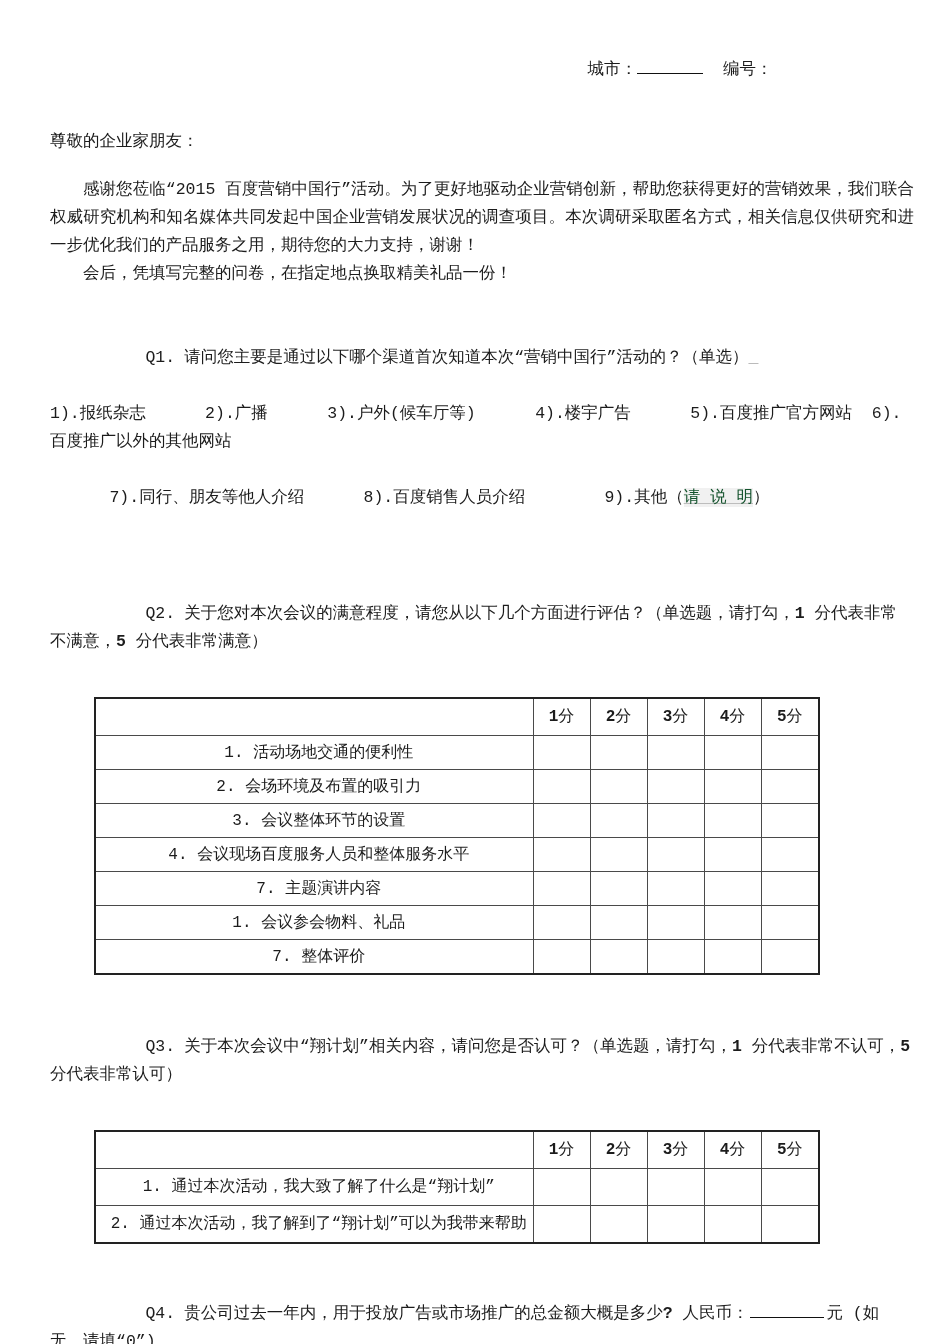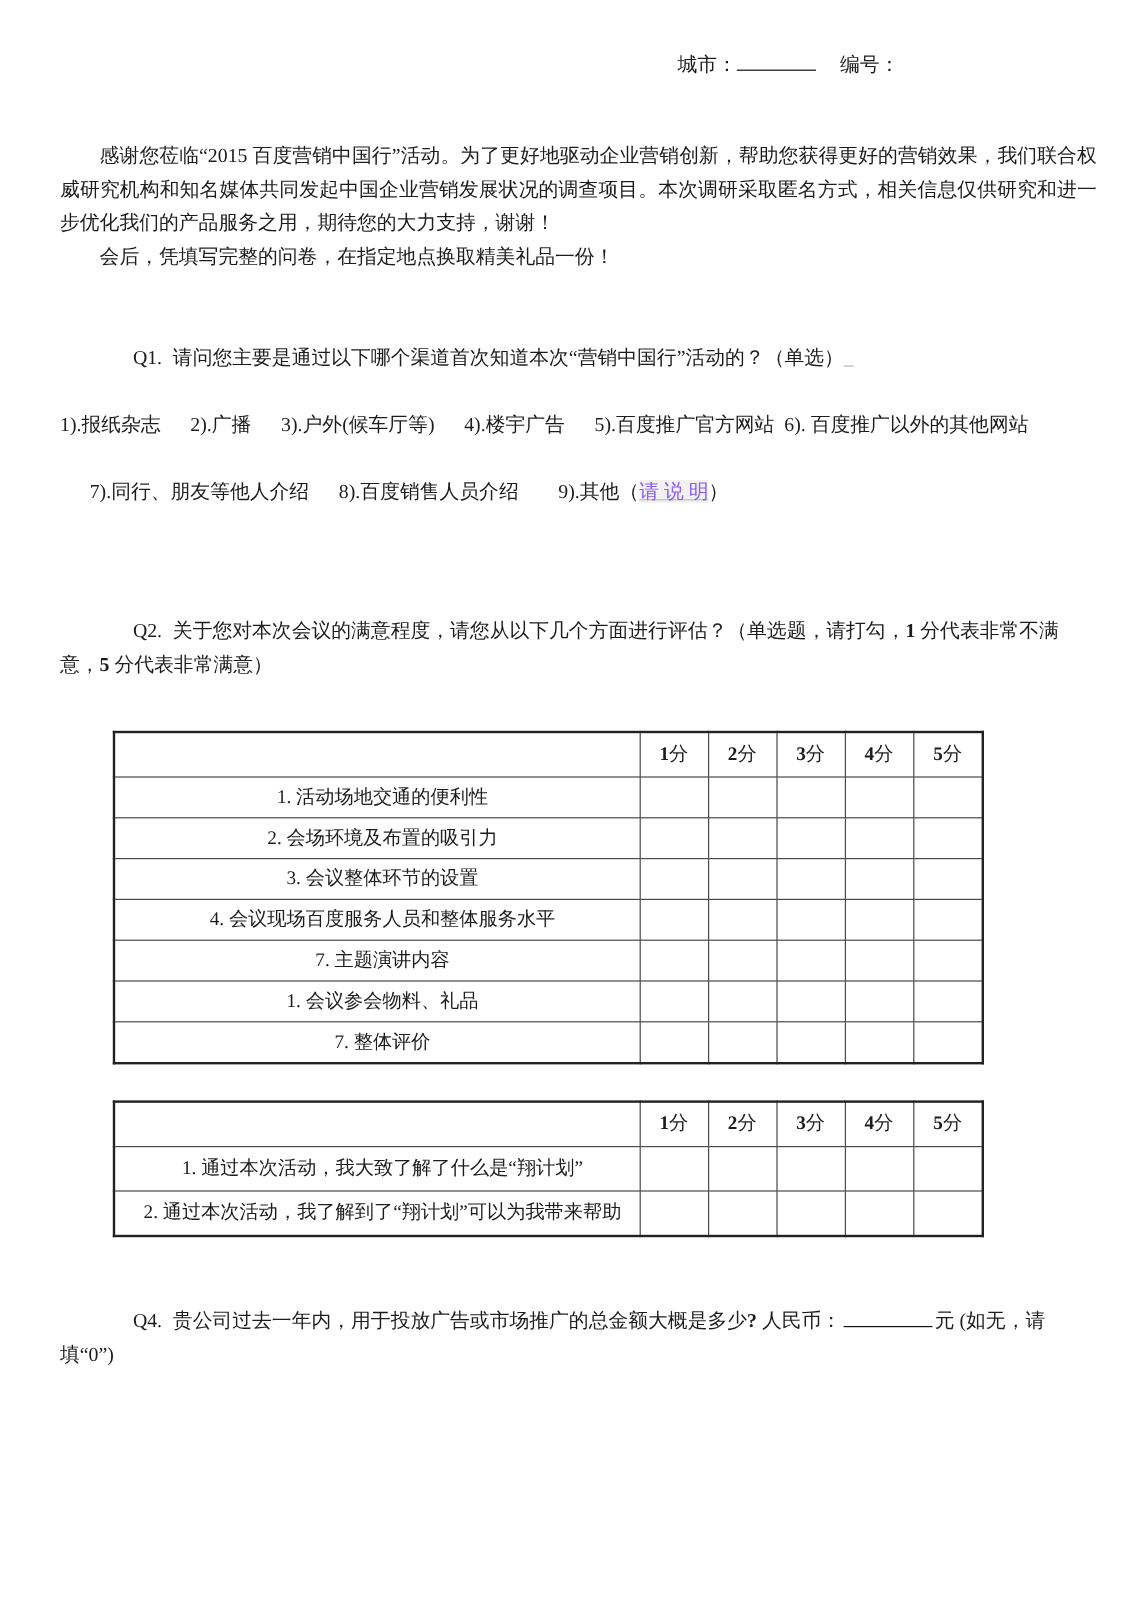--- a/index.html
+++ b/index.html
@@ -1,54 +1,55 @@
 <!DOCTYPE html>
 <html><head>
 <meta charset="utf-8">
 <style>
   html,body{margin:0;padding:0;background:#ffffff;}
   .page{
     position:relative;width:950px;height:1344px;background:#ffffff;color:#1c1c1c;
-    font-family:Liberation Serif, serif;font-size:16.5px;line-height:28px;
-    box-sizing:border-box;padding:12px 38px 0 50px;overflow:hidden;
+    font-family:Liberation Mono, monospace;font-size:16.5px;line-height:28px;
+    box-sizing:border-box;padding:28px 38px 0 50px;overflow:hidden;
   }
   p{margin:0;}
   .header-line{margin-left:498px;white-space:pre-wrap;}
   .blank{display:inline-block;width:66px;border-bottom:1.5px solid #111;height:15px;vertical-align:baseline;}
   .hdr-blank{margin-right:20px;}
   .greeting{margin-top:16px;}
   .intro{margin-top:20px;text-indent:2em;width:864px;text-align:justify;}
   .intro2{text-indent:2em;}
   .q-section{margin-top:28px;}
   .q-sec-q2{margin-top:32px;}
   .q-sec-q3{margin-top:30px;}
   .q-title,.opts{white-space:pre-wrap;}
   .q-num{margin-right:9px;margin-left:36px;}
   b{font-weight:bold;}
-  .ph{color:#8b5cf6;text-decoration:underline;text-decoration-color:#bdbdbd;background:#f1f1f1;}
+  .ph{color:#14532d;text-decoration:underline;text-decoration-color:#bdbdbd;background:#f1f1f1;}
   .mark{color:#aaaaaa;}
   table{border-collapse:collapse;table-layout:fixed;}
   .rate-table{margin:13px 0 0 44px;width:724px;border:2px solid #222;}
   .rate-table th,.rate-table td{border:1px solid #4a4a4a;padding:0;font-size:16px;}
   .rate-table th{height:36px;font-weight:normal;text-align:center;margin-top:20px;}
   .rate-table td.label{padding-left:9px;text-align:center;}
   .rt-q2 td{height:33px;}
   .rt-q3 td{height:36px;}
   .sc-num{font-weight:bold;}
   .q4-blank{width:74px;margin:0 2px;}
 </style>
 </head>
 <body>
 
 <div class="page">
 
   <div class="header-line">
     <span>城市：</span><span class="blank hdr-blank"></span><span>编号：</span>
   </div>
 
+  <p class="greeting">尊敬的企业家朋友：</p>
   <p class="intro">感谢您莅临“2015 百度营销中国行”活动。为了更好地驱动企业营销创新，帮助您获得更好的营销效果，我们联合权威研究机构和知名媒体共同发起中国企业营销发展状况的调查项目。本次调研采取匿名方式，相关信息仅供研究和进一步优化我们的产品服务之用，期待您的大力支持，谢谢！</p>
   <p class="intro2">会后，凭填写完整的问卷，在指定地点换取精美礼品一份！</p>
 
   <div class="q-section">
     <div class="q-title">
       <span class="q-num">Q1.</span><span>请问您主要是通过以下哪个渠道首次知道本次“营销中国行”活动的？（单选）</span><span class="mark">_</span>
     </div>
     <div class="opts">1).报纸杂志      2).广播      3).户外(候车厅等)      4).楼宇广告      5).百度推广官方网站  6). 百度推广以外的其他网站</div>
     <div class="opts">
       <span>7).同行、朋友等他人介绍      8).百度销售人员介绍        9).其他（</span><span class="ph">请 说 明</span><span>）</span>
@@ -131,20 +132,23 @@
             <td></td>
             <td></td>
             <td></td>
             <td></td>
           </tr>
     </tbody>
       </table>
   </div>
 
   <div class="q-section q-sec-q3">
+    <div class="q-title">
+      <span class="q-num">Q3.</span><span>关于本次会议中“翔计划”相关内容，请问您是否认可？（单选题，请打勾，</span><b>1</b><span> 分代表非常不认可，</span><b>5</b><span> 分代表非常认可）</span>
+    </div>
     <table class="rate-table rt-q3">
       <colgroup>
           <col style="width:438px">
           <col style="width:57px">
           <col style="width:57px">
           <col style="width:57px">
           <col style="width:57px">
           <col style="width:58px">
         </colgroup>
       <tbody>

